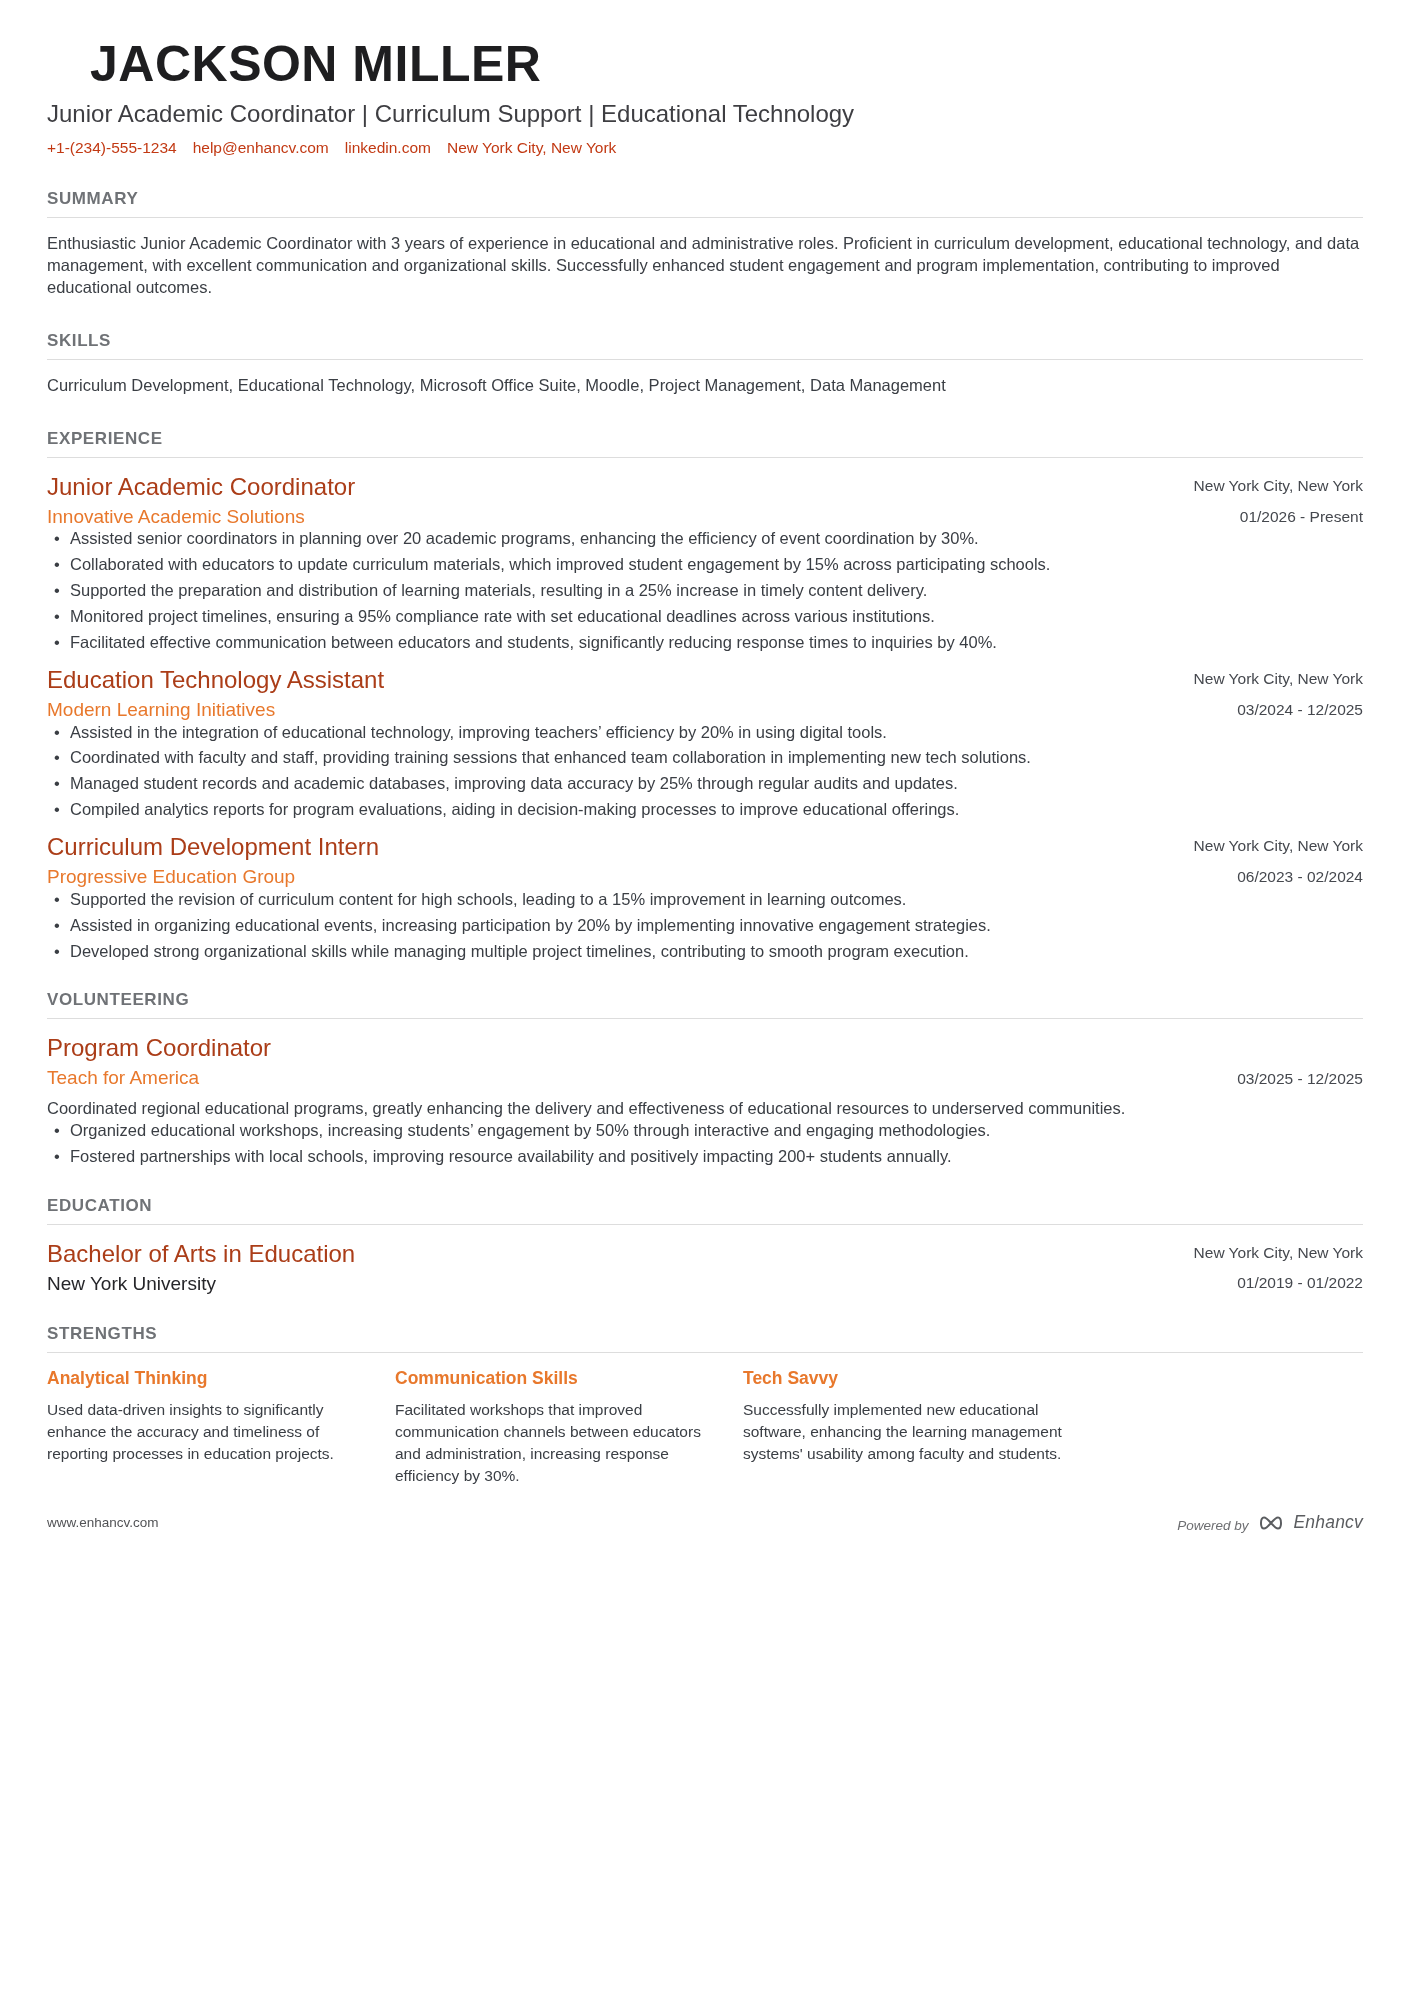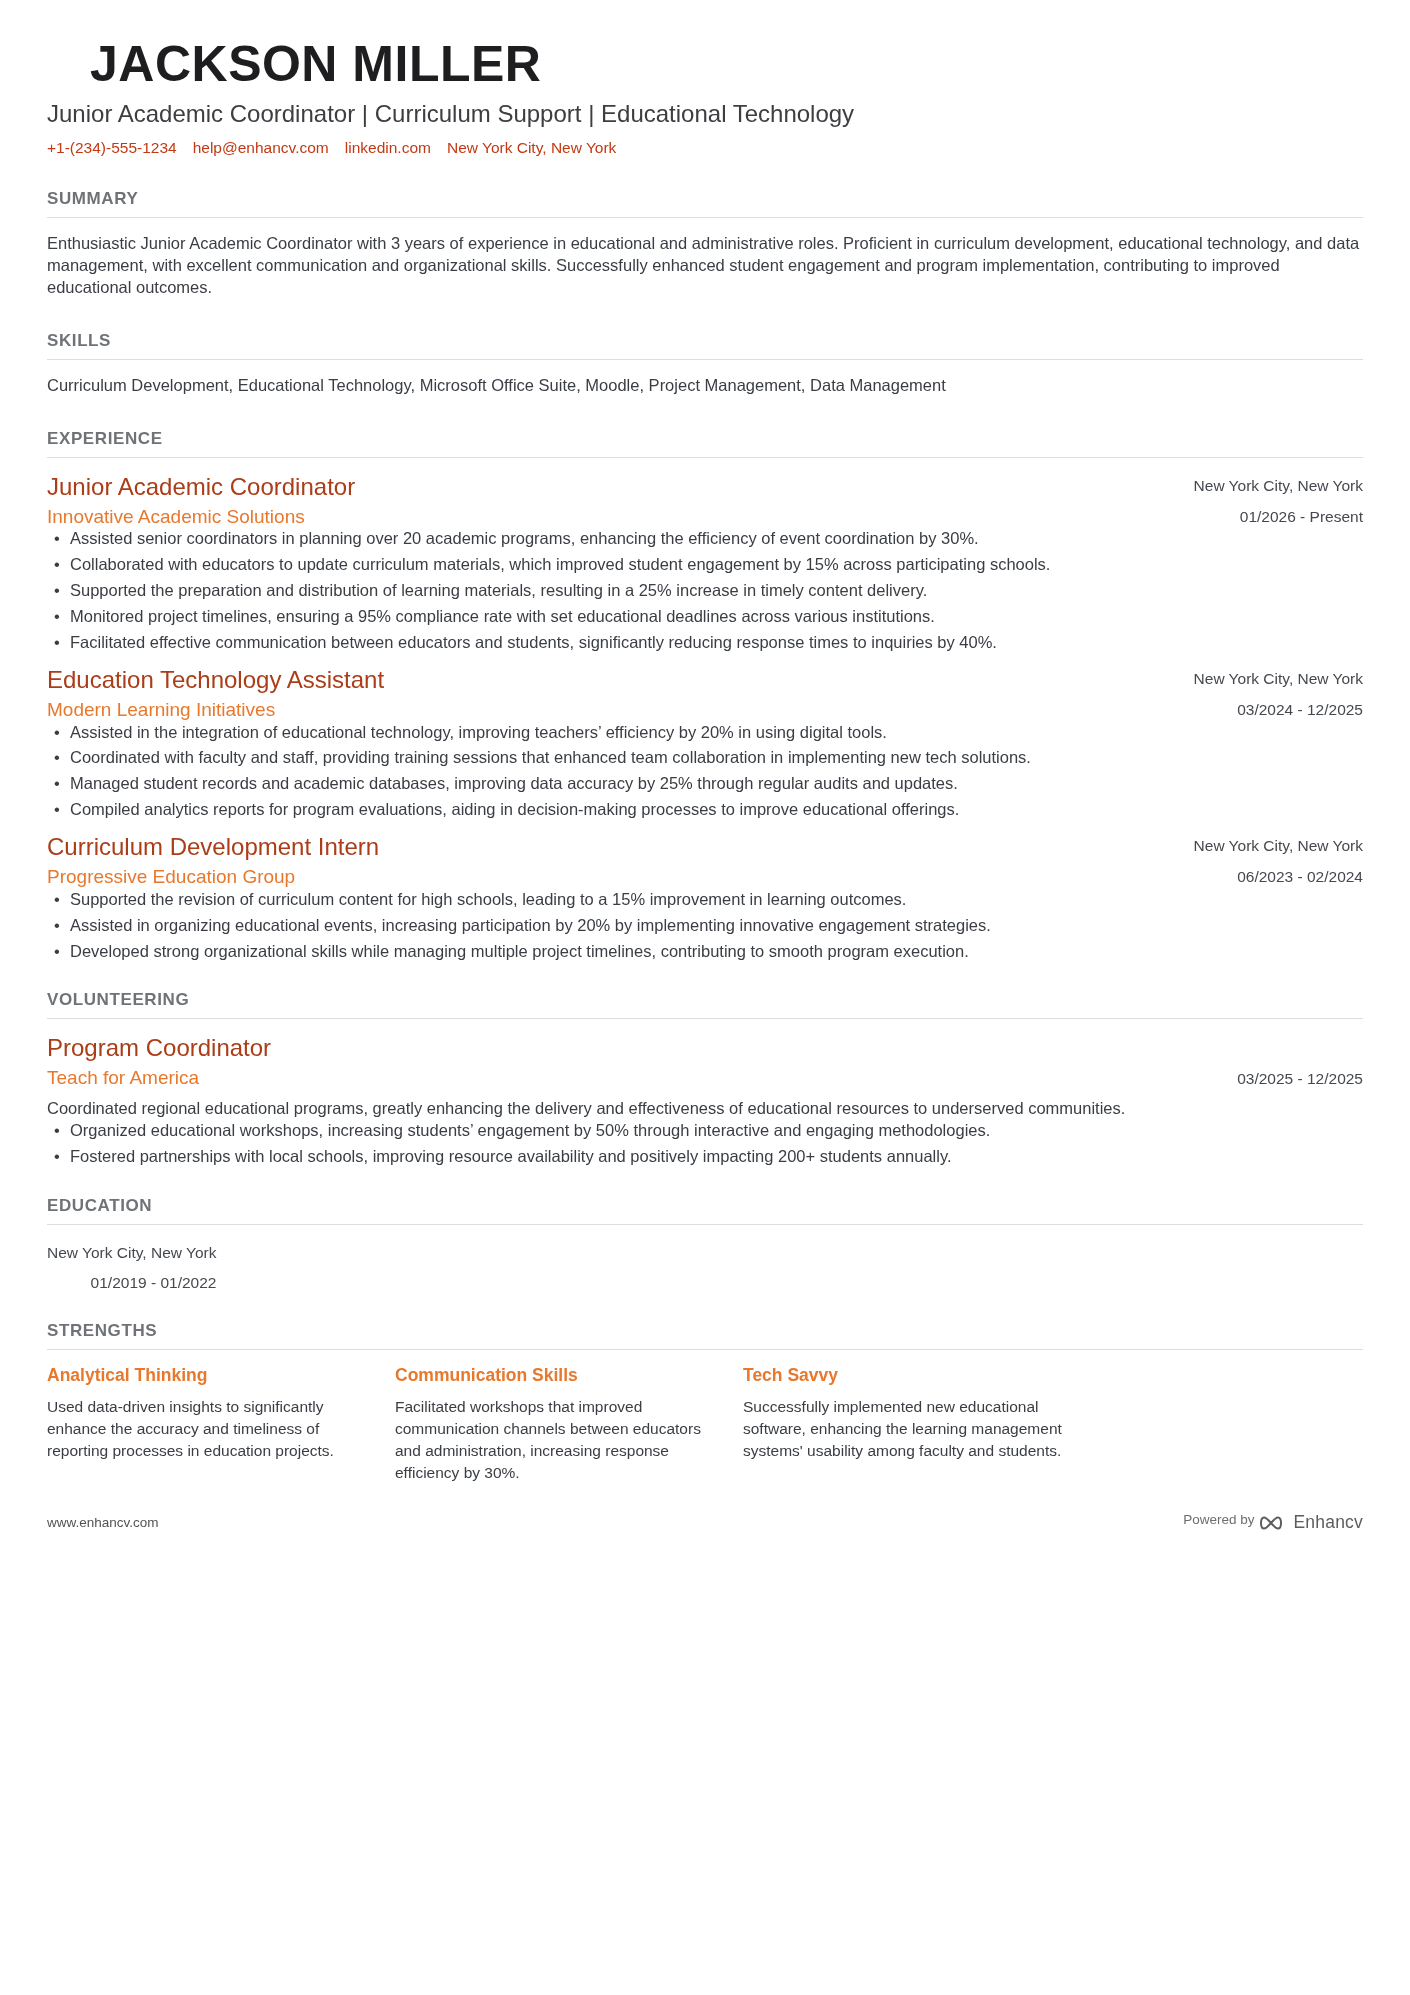--- a/index.html
+++ b/index.html
@@ -129,21 +129,21 @@
   .footer {
     position: absolute;
     left: 47px;
     right: 47px;
     top: 1512px;
     display: flex;
     justify-content: space-between;
     align-items: center;
   }
   .footer-site { font-size: 13.5px; color: #525356; }
-  .footer-right { display: flex; align-items: flex-start; gap: 2px; }
+  .footer-right { display: flex; align-items: flex-end; gap: 8px; font-style: italic; }
   .powered-by { font-size: 13.5px; color: #6d6e71; }
   .brand { display: flex; align-items: center; gap: 7px; }
   .brand-name { font-size: 17.5px; color: #5b5d60; font-weight: 500; letter-spacing: 0.2px; }
 </style>
 </head>
 <body>
 
 <div class="page">
 
   <div>
@@ -245,20 +245,24 @@
         <li>Organized educational workshops, increasing students’ engagement by 50% through interactive and engaging methodologies.</li>
         <li>Fostered partnerships with local schools, improving resource availability and positively impacting 200+ students annually.</li>
       </ul>
     </div>
   </div>
 
   <div class="section tight">
     <div class="section-heading">EDUCATION</div>
     <div class="entry">
       <div class="entry-header">
+        <div>
+          <div class="entry-title">Bachelor of Arts in Education</div>
+          <div class="entry-school">New York University</div>
+        </div>
         <div class="entry-right">
           <div class="loc">New York City, New York</div>
           <div class="dates">01/2019 - 01/2022</div>
         </div>
       </div>
     </div>
   </div>
 
   <div class="section tight">
     <div class="section-heading">STRENGTHS</div>

